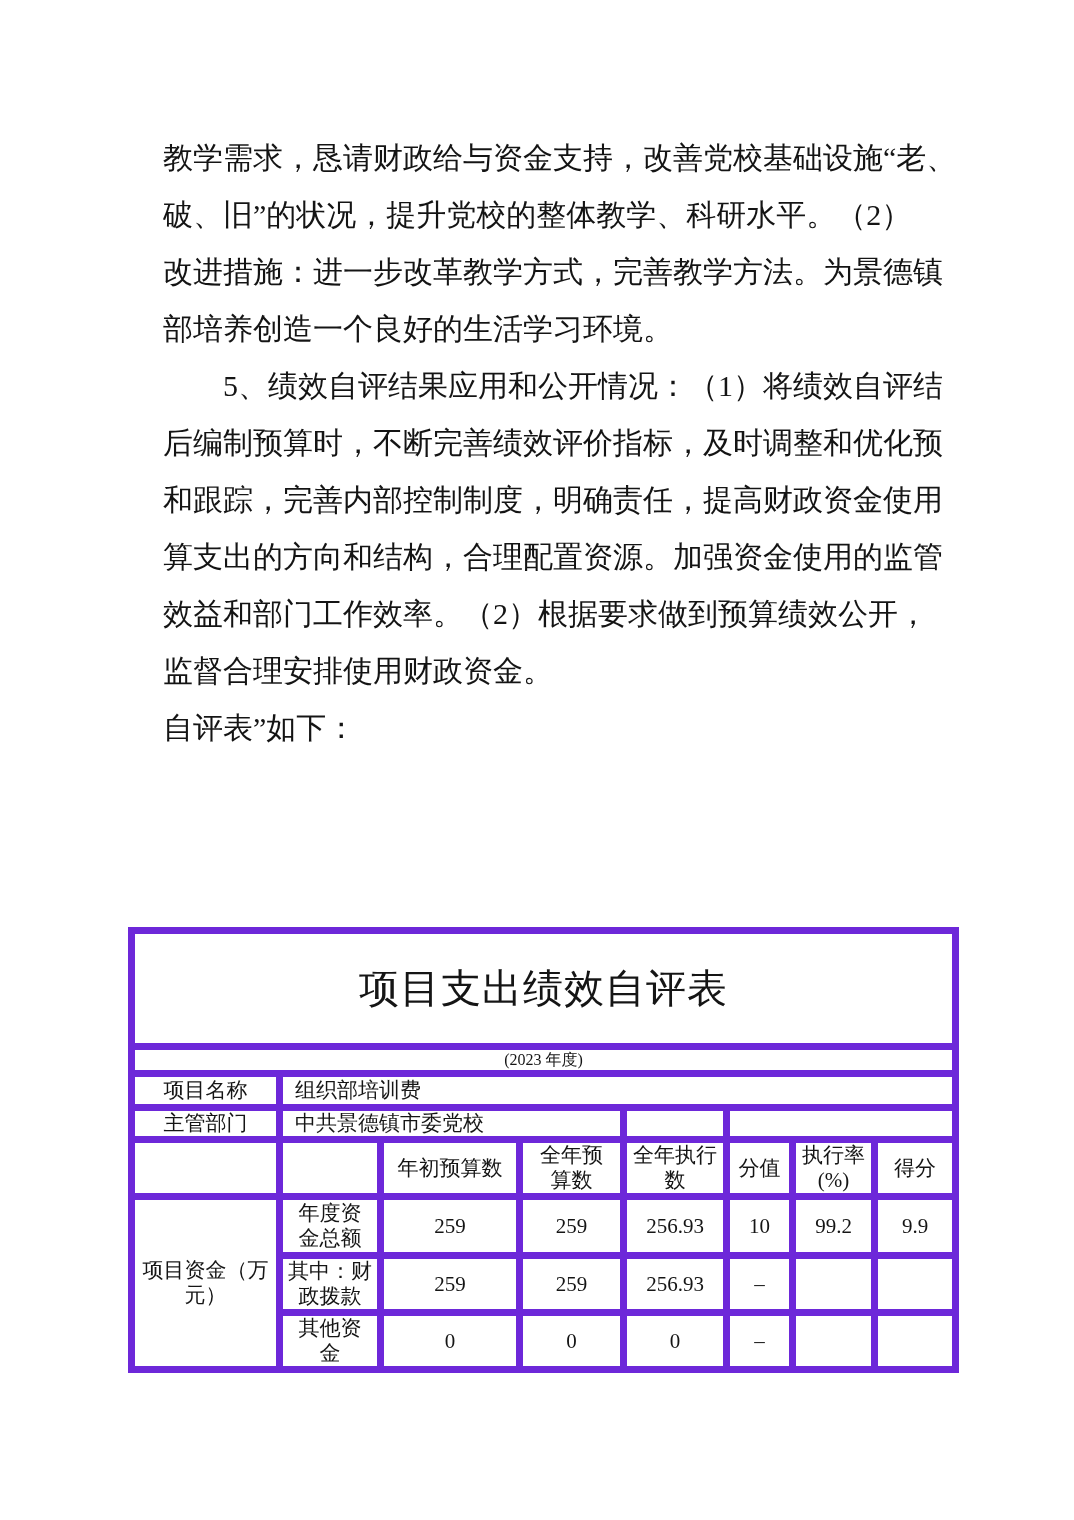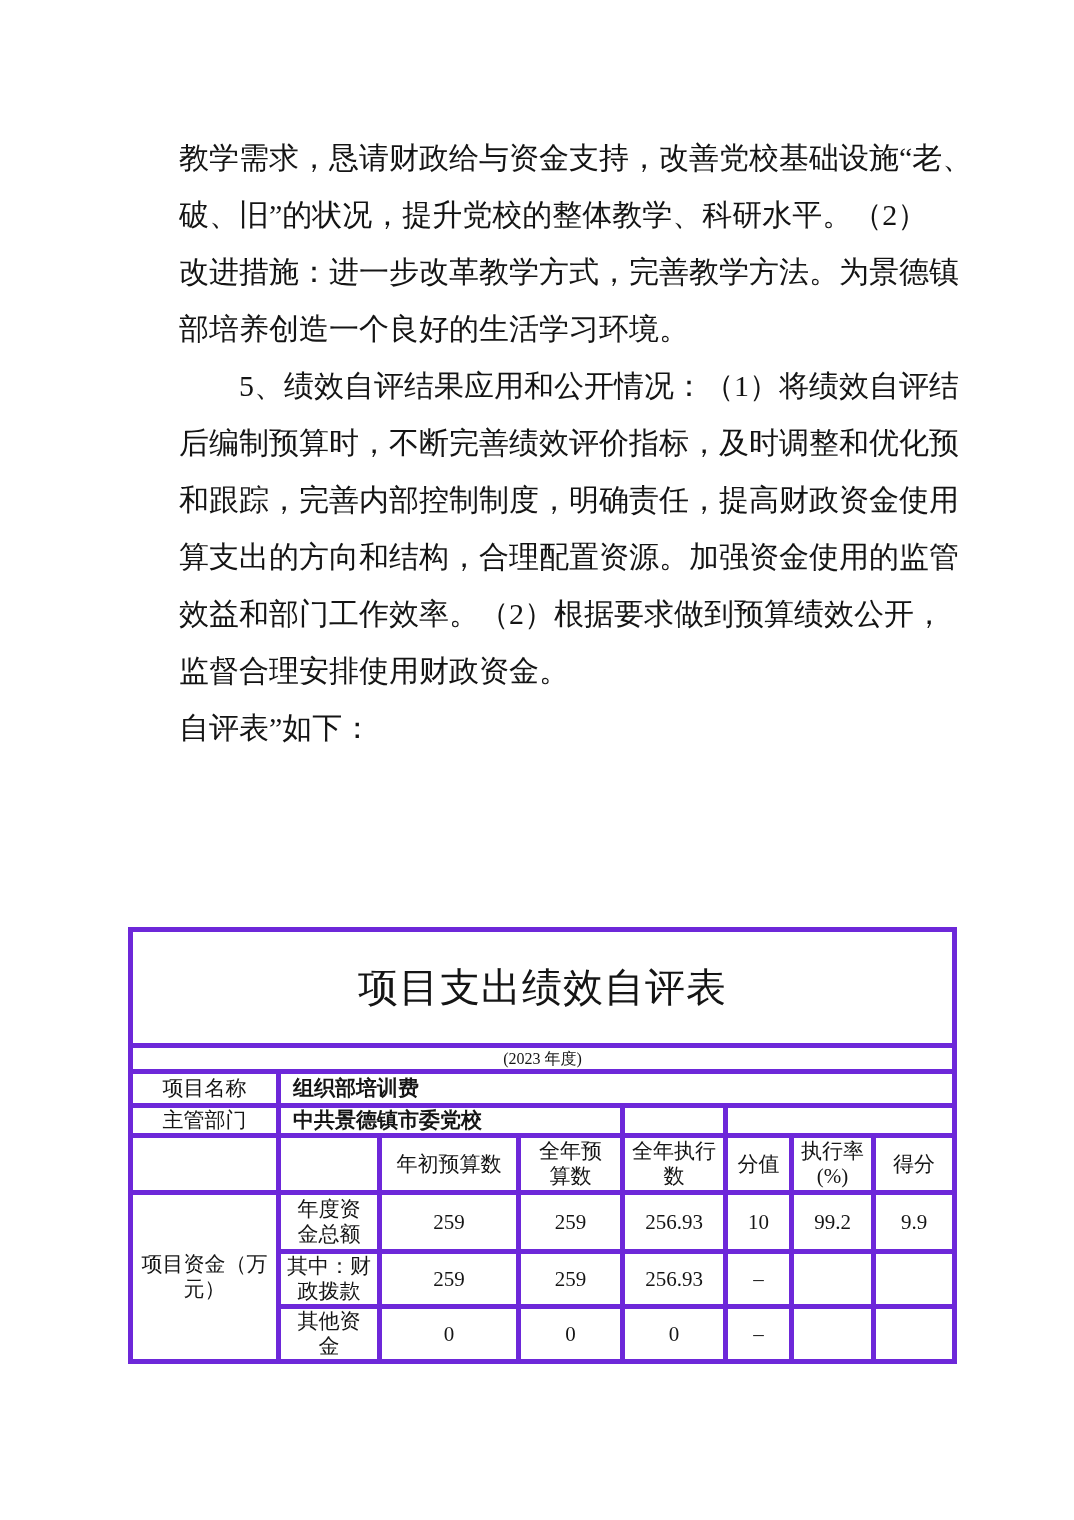--- a/index.html
+++ b/index.html
@@ -22,58 +22,56 @@
     font-size: 30px;
     color: #141414;
   }
   .line {
     display: block;
     height: 57px;
     line-height: 57px;
     text-align: justify;
     text-align-last: justify;
     white-space: nowrap;
-    margin-left: 16px;
   }
   .line.last { text-align-last: left; }
   .line.indent { text-indent: 60px; }
   
   .eval-table {
     position: absolute;
     left: 128px;
     top: 927px;
     width: 824px;
     border-collapse: collapse;
     table-layout: fixed;
     border: 2px solid #1a1a1a;
     color: #151515;
   }
   .eval-table td {
-    border: 5px solid #6d28d9;
+    border: 7px solid #6d28d9;
     text-align: center;
     vertical-align: middle;
     font-size: 21px;
     line-height: 25px;
     padding: 0 2px;
     overflow: hidden;
   }
   .eval-table td.title-cell {
     font-size: 40px;
     line-height: 48px;
     letter-spacing: 1px;
   }
   .eval-table td.subtitle-cell {
     font-size: 16px;
     line-height: 20px;
     padding: 0;
   }
   .eval-table td.value-cell {
     text-align: left;
     padding-left: 12px;
-    font-weight: bold;
   }
   .eval-table td.pre { white-space: pre-line; }
   
   .page-footer {
     position: absolute;
     left: 0;
     top: 1410px;
     width: 100%;
     text-align: center;
     font-size: 23px;

